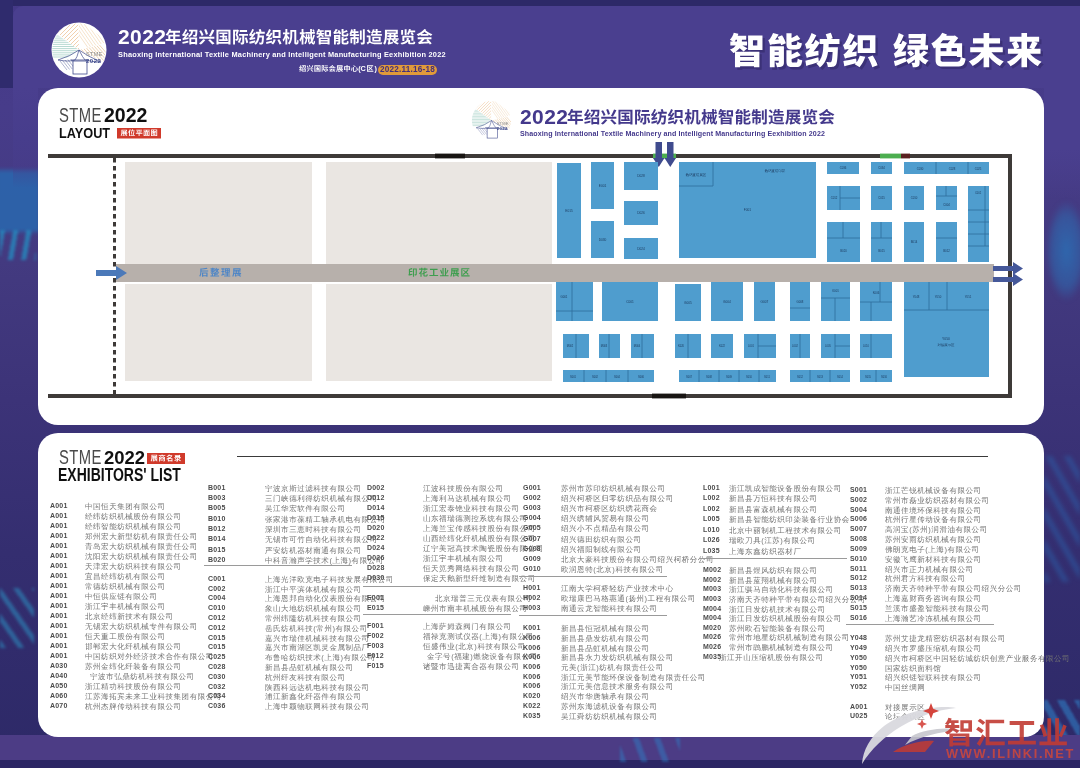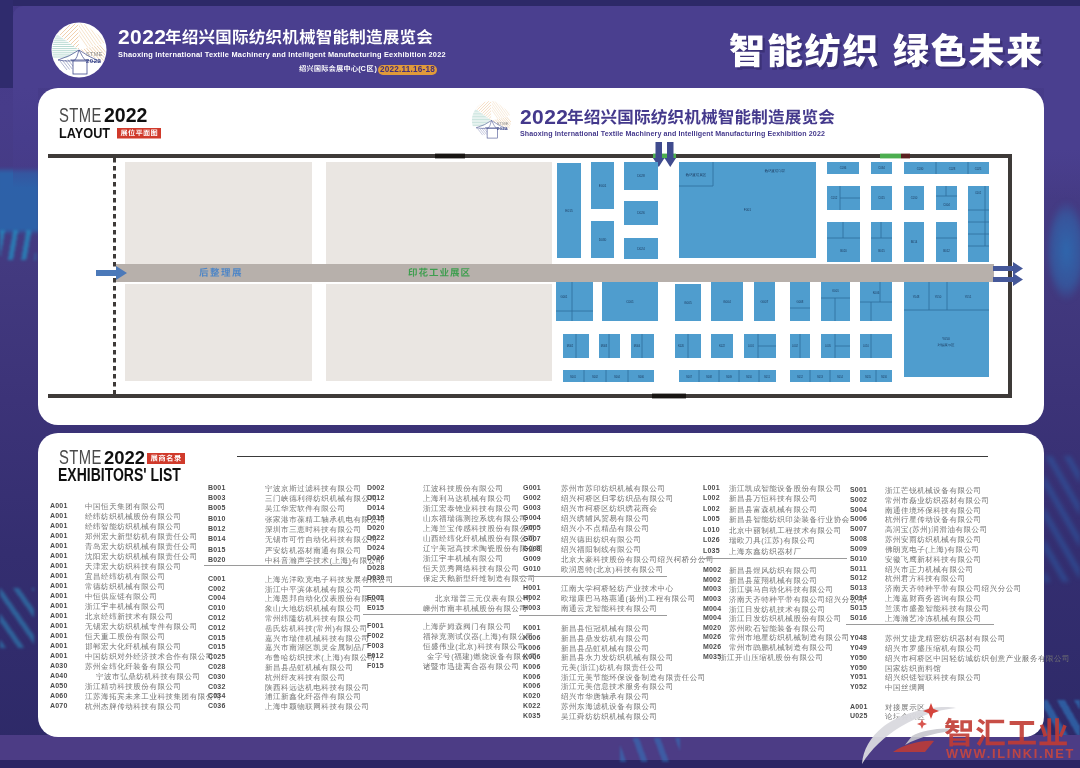--- a/index.html
+++ b/index.html
@@ -626,21 +626,21 @@
 <div class="r" style="left:50px;top:652.2px">
       <b>A001</b>
       <i style="left:35px">中国纺织对外经济技术合作有限公司</i>
     </div>
 <div class="r" style="left:50px;top:662.2px">
       <b>A030</b>
       <i style="left:35px">苏州金纬化纤装备有限公司</i>
     </div>
 <div class="r" style="left:50px;top:672.2px">
       <b>A040</b>
-      <i style="left:46px">宁波市弘鼎纺机科技有限公司</i>
+      <i style="left:40px">宁波市弘鼎纺机科技有限公司</i>
     </div>
 <div class="r" style="left:50px;top:682.2px">
       <b>A050</b>
       <i style="left:35px">浙江精功科技股份有限公司</i>
     </div>
 <div class="r" style="left:50px;top:692.2px">
       <b>A060</b>
       <i style="left:35px">江苏海拓宾未来工业科技集团有限公司</i>
     </div>
 <div class="r" style="left:50px;top:702.2px">

